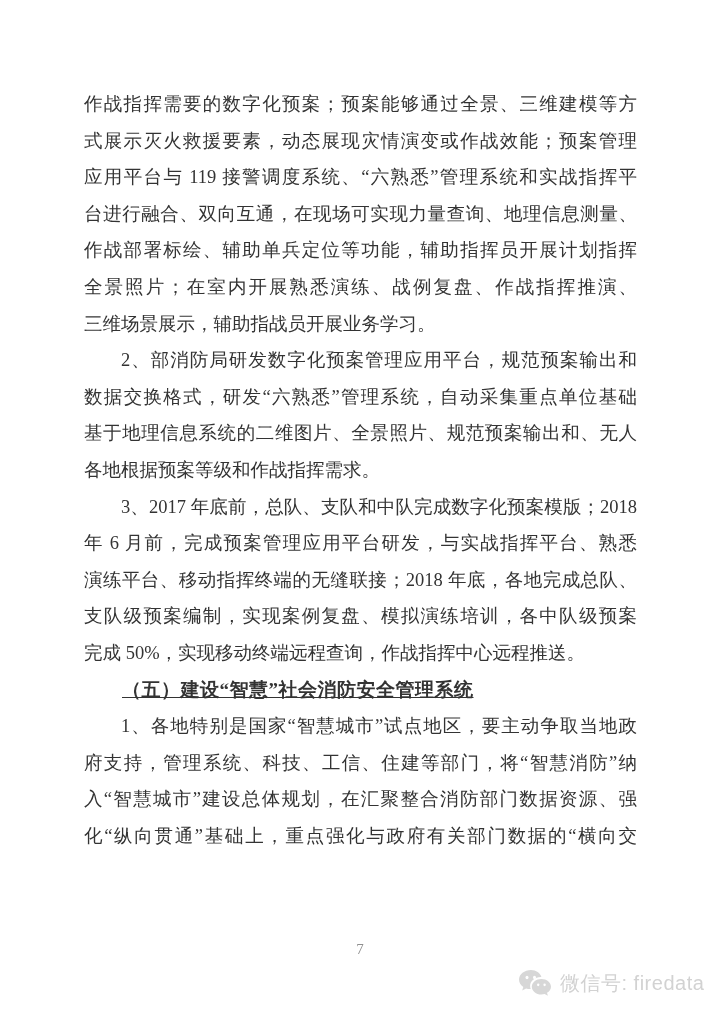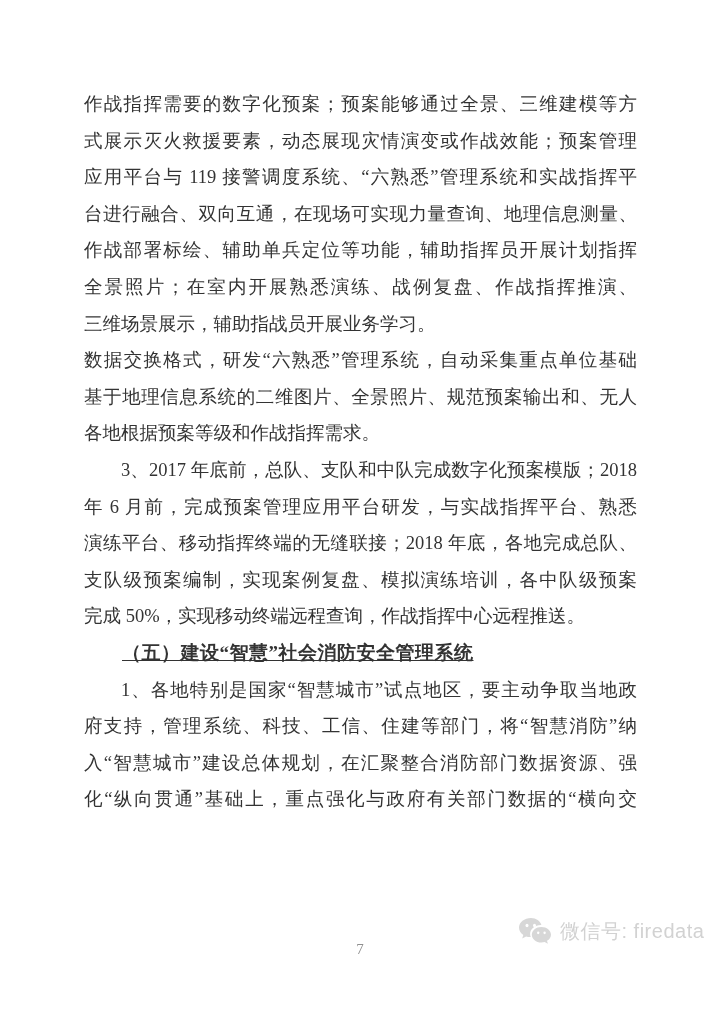--- a/index.html
+++ b/index.html
@@ -40,21 +40,21 @@
   }
   .page-number{
     position:absolute;
     top:941px;left:0;width:720px;
     text-align:center;
     font-size:15px;
     color:#8f8f8f;
   }
   .watermark{
     position:absolute;
-    left:518px;top:916px;
+    left:518px;top:968px;
     display:flex;
     align-items:center;
     gap:8px;
   }
   .watermark-text{
     font-family:"Liberation Sans","DejaVu Sans",sans-serif;
     font-size:20px;
     color:#d2d2d2;
     text-shadow:1px 1px 0 #ffffff;
     white-space:nowrap;
@@ -70,20 +70,21 @@
   <div class="textcol">
 
     <div class="line">作战指挥需要的数字化预案；预案能够通过全景、三维建模等方</div>
     <div class="line">式展示灭火救援要素，动态展现灾情演变或作战效能；预案管理</div>
     <div class="line">应用平台与 119 接警调度系统、“六熟悉”管理系统和实战指挥平</div>
     <div class="line">台进行融合、双向互通，在现场可实现力量查询、地理信息测量、</div>
     <div class="line">作战部署标绘、辅助单兵定位等功能，辅助指挥员开展计划指挥</div>
     <div class="line">全景照片；在室内开展熟悉演练、战例复盘、作战指挥推演、</div>
     <div class="line end">三维场景展示，辅助指战员开展业务学习。</div>
 
+    <div class="line indent">2、部消防局研发数字化预案管理应用平台，规范预案输出和</div>
     <div class="line">数据交换格式，研发“六熟悉”管理系统，自动采集重点单位基础</div>
     <div class="line">基于地理信息系统的二维图片、全景照片、规范预案输出和、无人</div>
     <div class="line end">各地根据预案等级和作战指挥需求。</div>
 
     <div class="line indent">3、2017 年底前，总队、支队和中队完成数字化预案模版；2018</div>
     <div class="line">年 6 月前，完成预案管理应用平台研发，与实战指挥平台、熟悉</div>
     <div class="line">演练平台、移动指挥终端的无缝联接；2018 年底，各地完成总队、</div>
     <div class="line">支队级预案编制，实现案例复盘、模拟演练培训，各中队级预案</div>
     <div class="line end">完成 50%，实现移动终端远程查询，作战指挥中心远程推送。</div>
 

